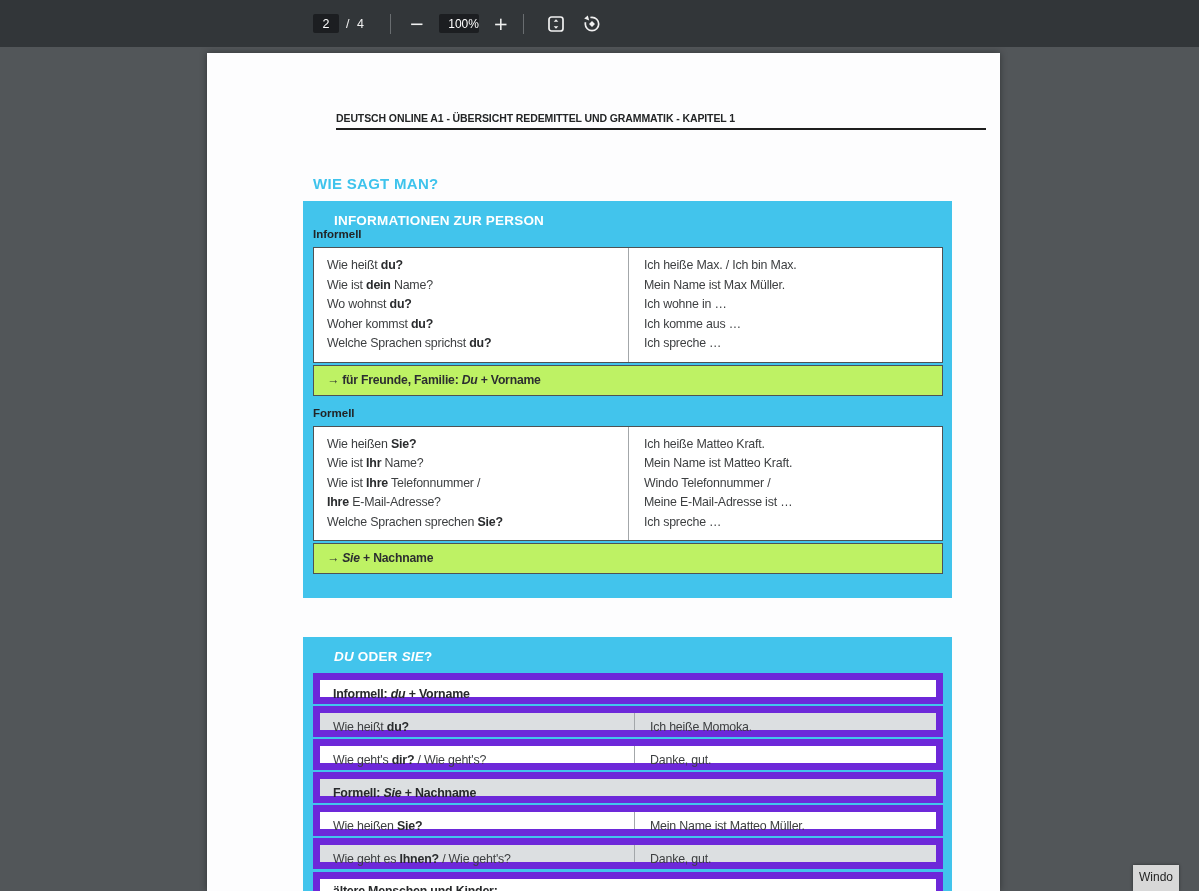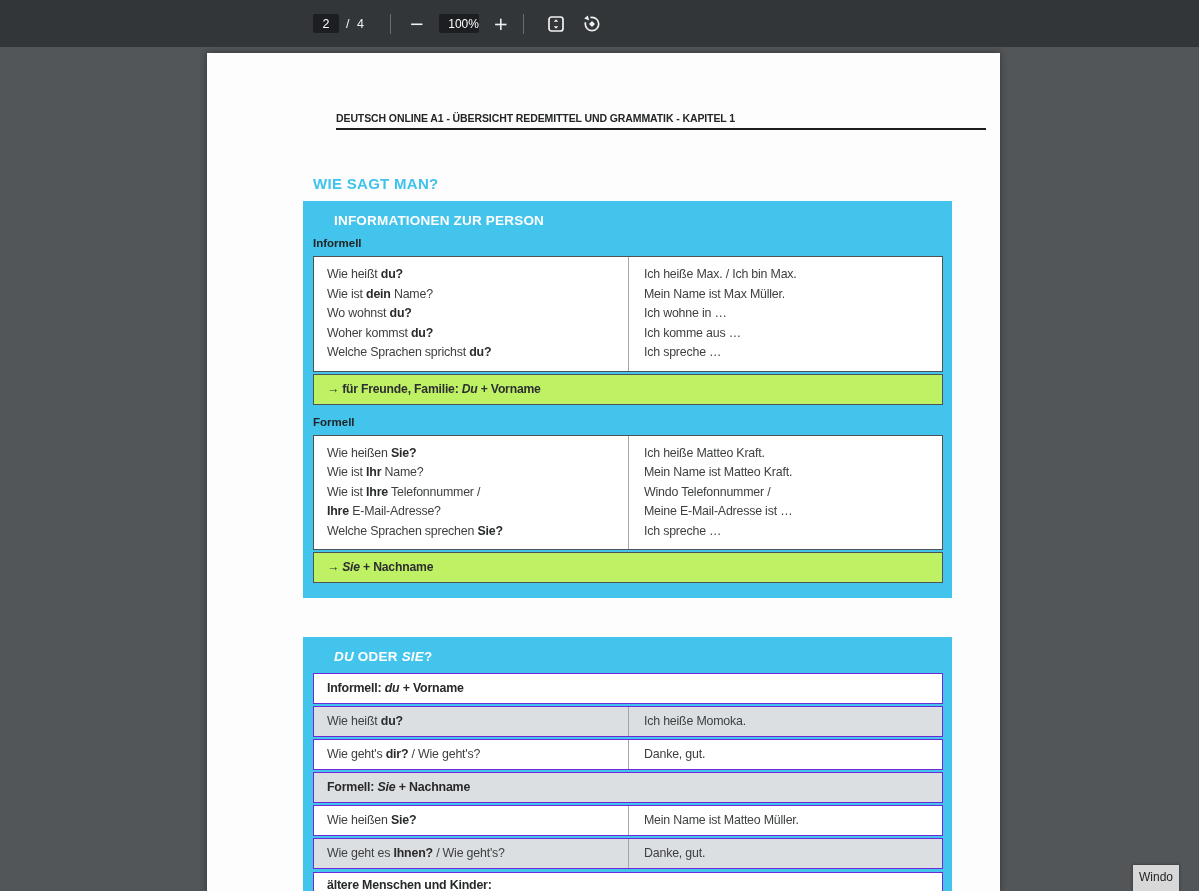--- a/index.html
+++ b/index.html
@@ -30,34 +30,34 @@
           box-shadow:0 0 7px rgba(0,0,0,.4); overflow:hidden; }
 
   .doc-header { position:absolute; left:96px; top:59px; width:650px; font-size:10.5px; font-weight:bold;
                 color:#232526; letter-spacing:-0.1px; padding-bottom:4px; border-bottom:2px solid #1e1e1e;margin-left:33px; }
   .doc-title { position:absolute; left:106px; top:122px; font-size:15px; font-weight:bold; color:#3ec3ec; letter-spacing:.3px; }
 
   .box { position:absolute; left:96px; width:649px; background:#42c4ec; padding:8px 9px 0 10px; }
   .box1 { top:148px; height:397px; }
   .box2 { top:584px; height:254px; overflow:hidden; }
   .box-title { font-size:13.5px; font-weight:bold; color:#ffffff; letter-spacing:.2px; margin-top:4px;padding-left:21px; }
-  .group-label { font-size:11.5px; font-weight:bold; color:#1f2употр426; color:#212426; margin-top:9px; }
+  .group-label { font-size:11.5px; font-weight:bold; color:#1f2употр426; color:#212426; }
 
   .qa-table { margin-top:7px; display:flex; background:#fff; border:1px solid #4e5254; width:630px; }
   .qa-col { padding:8px 0 8px 13px; }
   .qa-left { width:315px; border-right:1px solid #a3a7aa; }
   .qa-right { flex:1; padding-left:15px; }
   .qa-line { font-size:12.4px; line-height:19.5px; color:#3d3f41; letter-spacing:-0.2px; white-space:nowrap; }
   .qa-line b, .note-row b, .du-row b { color:#292b2d; }
 
   .note-row { margin-top:2px; height:31px; background:#bef264; border:1px solid #4e5254;
               font-size:12.2px; font-weight:bold; color:#2c2e30; line-height:28px; padding-left:13px; letter-spacing:-0.2px; }
 
   .du-table { margin-top:9px; width:630px; }
-  .du-row { height:31px; border:1px solid #6d28d9; margin-bottom:2px; background:#fff;
+  .du-row { height:31px; border:7px solid #6d28d9; margin-bottom:2px; background:#fff;
             font-size:12.4px; color:#3d3f41; letter-spacing:-0.2px; }
   .du-row.gray { background:#dcdfe1; }
   .du-row.header { font-weight:bold; color:#27292b; line-height:28px; padding-left:13px; }
   .du-row.qa { display:flex; padding:0; }
   .du-left { width:315px; border-right:1px solid #a3a7aa; line-height:28px; padding-left:13px; }
   .du-right { flex:1; line-height:28px; padding-left:15px; }
   .du-row.partial { margin-top:3px; line-height:24px; }
 
   
   .tooltip { position:absolute; left:1133px; top:865px; height:26px; background:#d8d8d8; color:#1f1f1f;

